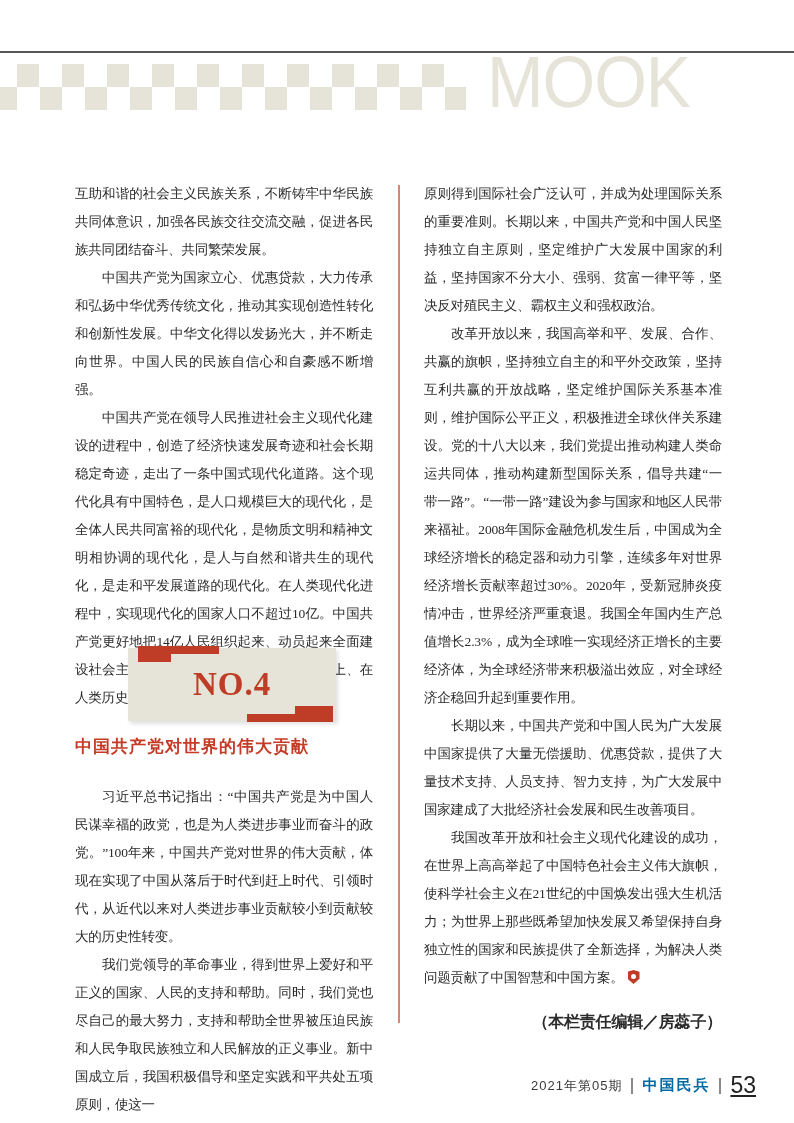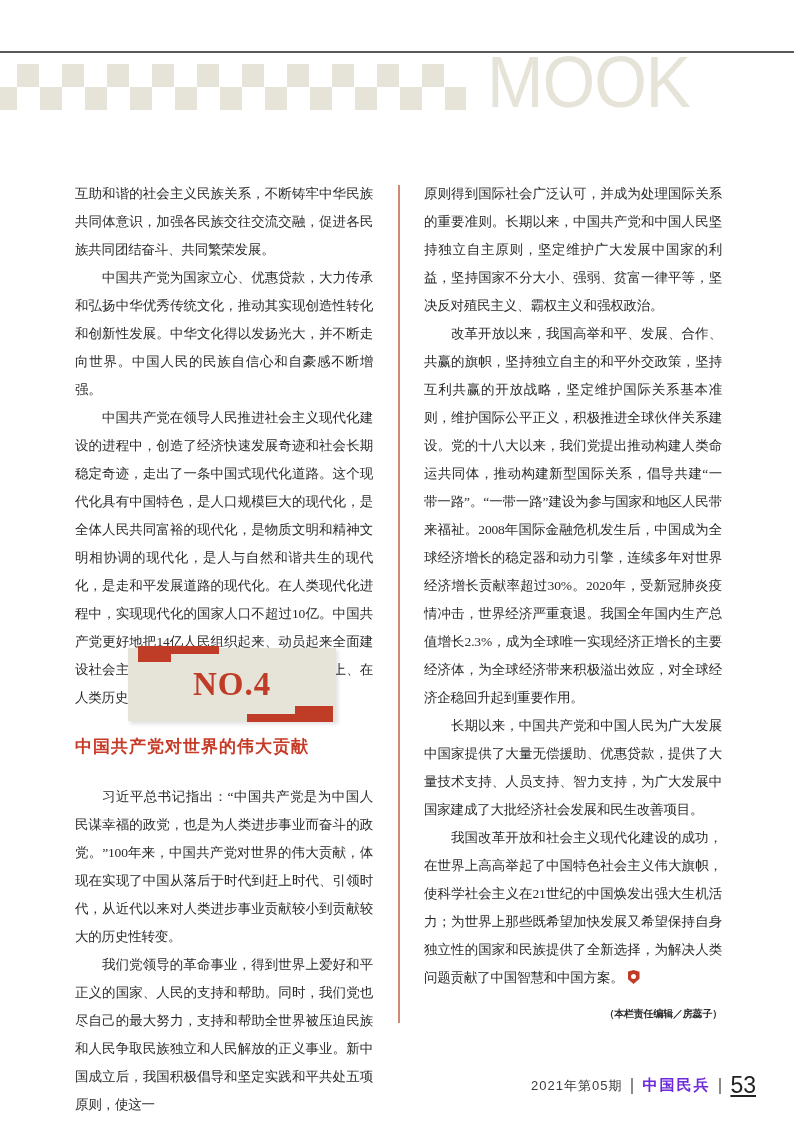--- a/index.html
+++ b/index.html
@@ -53,32 +53,32 @@
 
   
   .end-mark {
     display:inline-block; position:relative; width:12px; height:14px; margin-left:4px; vertical-align:-2px;
     background:var(--accent-red,#bf3c26);
     clip-path:polygon(50% 0, 100% 12%, 100% 62%, 50% 100%, 0 62%, 0 12%);
   }
   .end-mark::after { content:""; position:absolute; left:3.5px; top:3.5px; width:5px; height:5px; background:#fff; border-radius:50%; }
 
   .credit {
-    margin-top:8px; text-align:right;
-    font-family:"Liberation Sans","DejaVu Sans",sans-serif; font-weight:600; font-size:10px; color:#2b2b2b;
+    margin-top:16px; text-align:right;
+    font-family:"Liberation Sans","DejaVu Sans",sans-serif; font-weight:600; font-size:16px; color:#2b2b2b;
   }
 
   
   .footer {
     position:absolute; top:1072px; right:38px; display:flex; align-items:center; gap:9px;
     font-family:"Liberation Sans","DejaVu Sans",sans-serif; color:#3a3a3a;text-align:right;
   }
   .f-issue { font-size:13px; letter-spacing:1px; }
   .f-sep { width:2px; height:16px; background:#8a8a8a; }
-  .f-mag { font-size:15px; font-weight:700; letter-spacing:2px; color:#6d28d9; }
+  .f-mag { font-size:15px; font-weight:700; letter-spacing:2px; color:#0369a1; }
   .f-page { font-size:23px; font-weight:500; color:#222222;text-decoration:underline; }
 </style>
 </head>
 <body>
 
 <div class="page">
   <div class="top-rule"></div>
   <div class="checker checker-top"></div>
   <div class="checker checker-bottom"></div>
   <div class="brand">MOOK</div>

